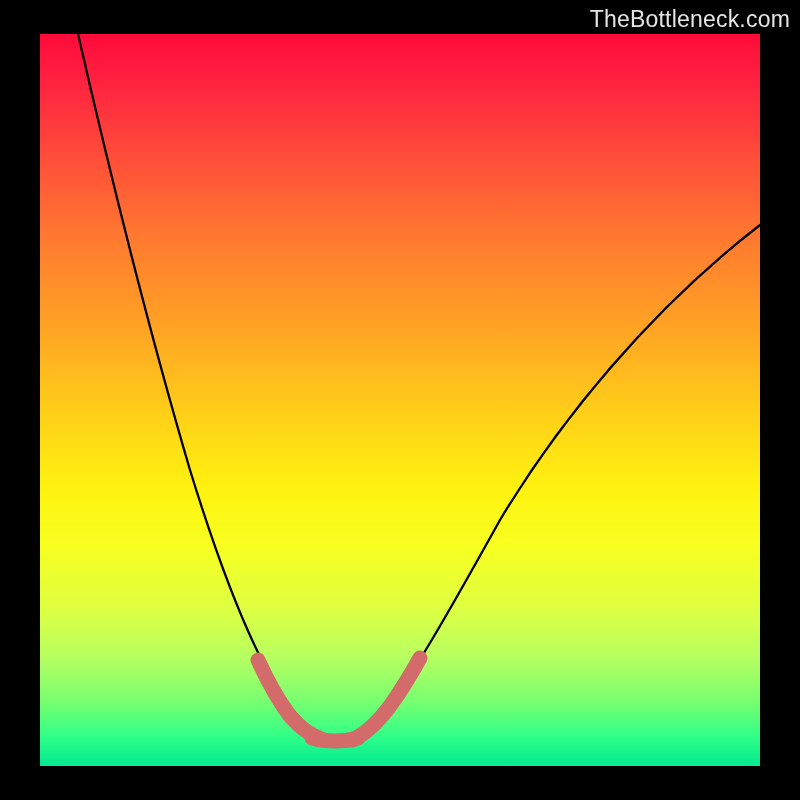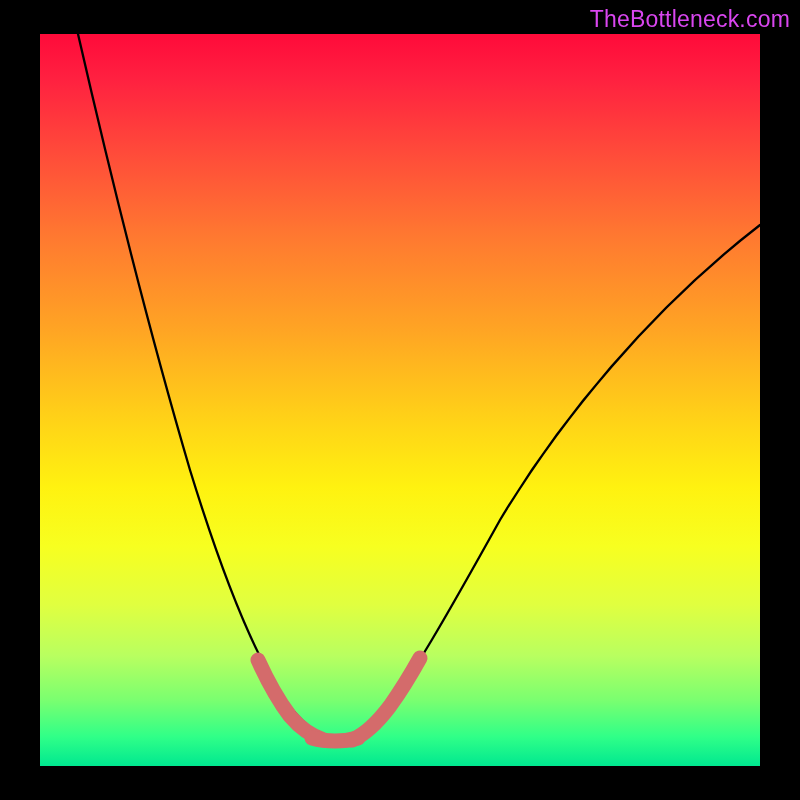--- a/index.html
+++ b/index.html
@@ -39,21 +39,21 @@
       #b8ff60 85%,
       #7aff70 91%,
       #30ff88 96%,
       #00e890 100%
     );
   }
   .watermark {
     position: absolute;
     top: 6px;
     right: 10px;
-    color: #d946ef;
+    color: #e5e5e5;
     font-size: 23px;
     font-weight: 400;
     letter-spacing: 0.2px;
     user-select: none;
   }
   svg.curves {
     position: absolute;
     left: 0;
     top: 0;
   }

